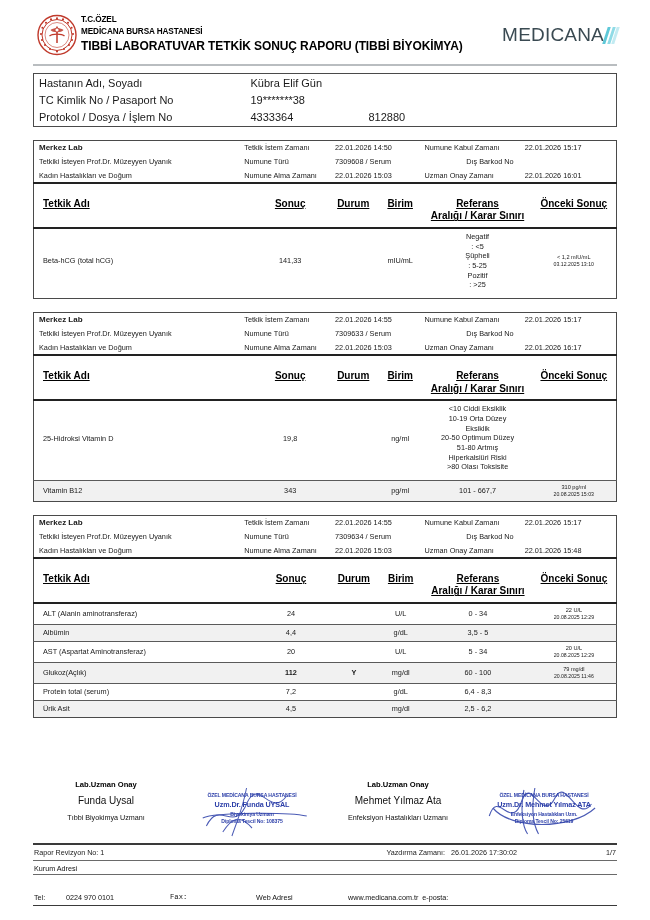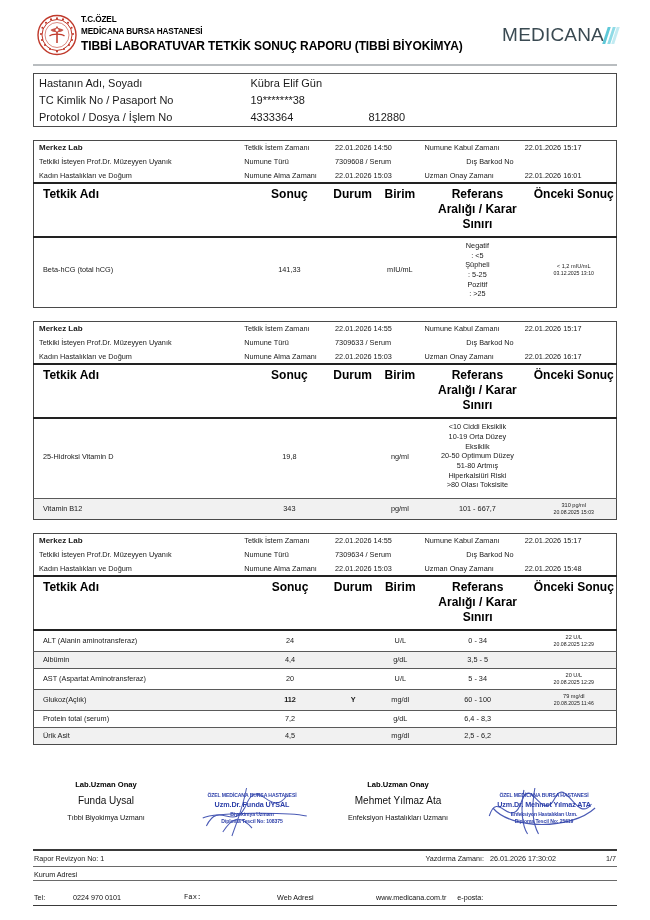--- a/index.html
+++ b/index.html
@@ -41,22 +41,22 @@
   .meta td { padding:2.4px 0 2.4px 5px; font-size:7.3px; color:#1a1a1a; white-space:nowrap; }
   .meta .lab { font-weight:bold; font-size:8px; width:212px; }
   .meta .mk { width:92px; }
   .meta .mv { width:92px; }
   .meta .mk2 { width:102px; text-align:left; }
   .meta .mk2.r { text-align:right; padding-right:6px; }
   .meta .mv2 { width:100px; }
 
   .res { border:1px solid #4a4a4a; border-top:2px solid #222; }
   .res thead th {
-    font-size:12px; font-weight:bold; 
-    padding:3px 0 4px 0; vertical-align:top; line-height:1.25; color:#000;
+    font-size:10px; font-weight:bold; text-decoration:underline;
+    padding:14px 0 4px 0; vertical-align:top; line-height:1.25; color:#000;
   }
   .res thead th.c-name { text-align:left; padding-left:5px; }
   .res thead tr { border-bottom:2px solid #222; }
   .res td { font-size:7.3px; padding:3.2px 0; color:#1a1a1a; }
   .res tbody tr { border-top:1px solid #5a5a5a; }
   .res tbody tr:first-child { border-top:none; }
   .res tbody tr.alt { background:#f1f1f1; }
   .c-name { width:228px; text-align:left; padding-left:9px !important; }
   .c-res  { width:82px; text-align:center; }
   .c-dur  { width:48px; text-align:center; }
@@ -82,26 +82,26 @@
     font-size:5.1px; font-weight:bold; line-height:1.5; text-align:center;
     letter-spacing:-0.1px;
   }
   .stamp .stamp-text .big { font-size:7.2px; }
   .stamp svg { position:absolute; inset:0; }
 
   
   .footer { position:absolute; left:33px; right:33px; bottom:14px; }
   .f-rule { height:1.5px; background:#3a3a3a; }
   .f-rule.thin { height:1px; background:#6a6a6a; }
-  .f-row { display:flex; font-size:7.2px; padding:3px 1px; color:#1a1a1a; }
+  .f-row { display:flex; font-size:7.2px; padding:3px 1px; color:#1a1a1a;gap:39px; }
   .f-row .fl { flex:1; }
   .f-row .fc { text-align:right; padding-right:26px; }
   .f-row .fr { width:34px; text-align:right; }
   .f-addr { font-size:7.2px; padding:3px 1px 1px 1px; }
-  .f-tel { display:flex; font-size:7.2px; padding:12px 1px 3px 1px;gap:7px; }
+  .f-tel { display:flex; font-size:7.2px; padding:18px 1px 3px 1px; }
   .f-tel span { display:inline-block; }
   .w-tel { width:32px; } .w-telv { width:104px; }
   .w-fax { width:86px;font-family:Liberation Mono, monospace; } .w-web { width:92px; }
 </style>
 </head>
 <body>
 
 <div class="page">
 
   <div class="header">

